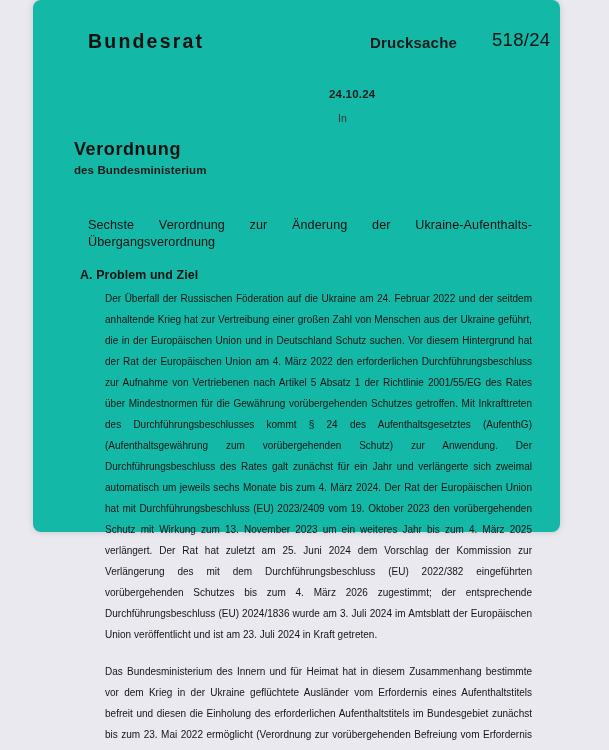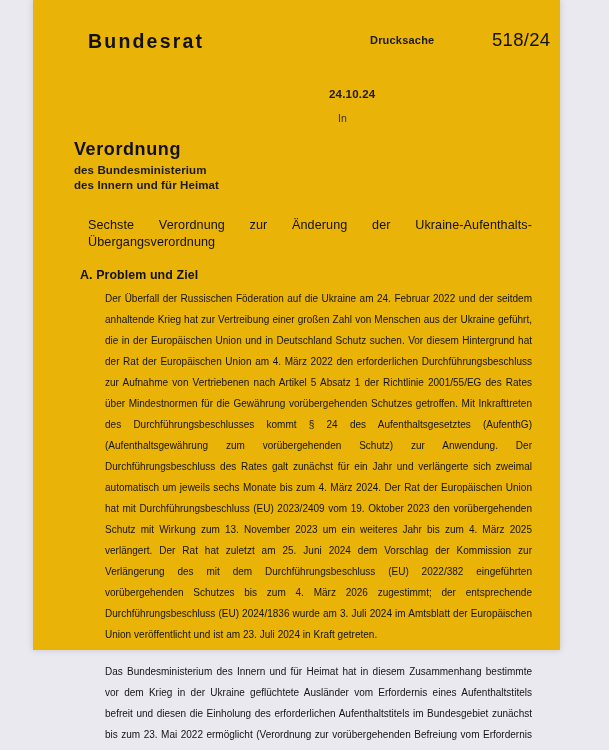--- a/index.html
+++ b/index.html
@@ -14,23 +14,24 @@
     font-family: "Liberation Sans", sans-serif;
     -webkit-font-smoothing: antialiased;
   }
 
   
   .page {
     position: absolute;
     left: 33px;
     top: 0;
     width: 527px;
-    height: 650px;
-    background: #eab308;
+    height: 532px;
+    background: #14b8a6;
     box-shadow: 0 0 6px rgba(70,70,110,0.22);
+    border-radius: 8px;
   }
 
   .page-inner {
     position: absolute;
     left: 0;
     top: 0;
     width: 527px;
     height: 750px;
   }
 
@@ -49,21 +50,21 @@
     font-size: 19.5px;
     font-weight: bold;
     letter-spacing: 2.2px;
     color: #111;
     line-height: 24px;
   }
   .drucksache-label {
     position: absolute;
     left: 282px;
     top: 5px;
-    font-size: 11px;
+    font-size: 15px;
     font-weight: bold;
     color: #1a1a1a;
     letter-spacing: 0.2px;
   }
   .drucksache-number {
     position: absolute;
     left: 404px;
     top: 0px;
     font-size: 18.5px;
     font-weight: normal;
@@ -168,21 +169,20 @@
       <div class="drucksache-number">518/24</div>
     </div>
 
     <div class="doc-date">24.10.24</div>
     <div class="doc-origin">In</div>
 
     <div class="title-block">
       <div class="title-main">Verordnung</div>
       <div class="title-sub">
         <div>des Bundesministerium</div>
-        <div>des Innern und für Heimat</div>
       </div>
     </div>
 
     <div class="reg-heading">Sechste Verordnung zur Änderung der Ukraine-Aufenthalts-Übergangsverordnung</div>
 
     <div class="section-heading">A. Problem und Ziel</div>
 
     <div class="body-area">
       <p class="body-para">Der Überfall der Russischen Föderation auf die Ukraine am 24. Februar 2022 und der seitdem anhaltende Krieg hat zur Vertreibung einer großen Zahl von Menschen aus der Ukraine geführt, die in der Europäischen Union und in Deutschland Schutz suchen. Vor diesem Hintergrund hat der Rat der Europäischen Union am 4. März 2022 den erforderlichen Durchführungsbeschluss zur Aufnahme von Vertriebenen nach Artikel 5 Absatz 1 der Richtlinie 2001/55/EG des Rates über Mindestnormen für die Gewährung vorübergehenden Schutzes getroffen. Mit Inkrafttreten des Durchführungsbeschlusses kommt § 24 des Aufenthaltsgesetztes (AufenthG) (Aufenthaltsgewährung zum vorübergehenden Schutz) zur Anwendung. Der Durchführungsbeschluss des Rates galt zunächst für ein Jahr und verlängerte sich zweimal automatisch um jeweils sechs Monate bis zum 4. März 2024. Der Rat der Europäischen Union hat mit Durchführungsbeschluss (EU) 2023/2409 vom 19. Oktober 2023 den vorübergehenden Schutz mit Wirkung zum 13. November 2023 um ein weiteres Jahr bis zum 4. März 2025 verlängert. Der Rat hat zuletzt am 25. Juni 2024 dem Vorschlag der Kommission zur Verlängerung des mit dem Durchführungsbeschluss (EU) 2022/382 eingeführten vorübergehenden Schutzes bis zum 4. März 2026 zugestimmt; der entsprechende Durchführungsbeschluss (EU) 2024/1836 wurde am 3. Juli 2024 im Amtsblatt der Europäischen Union veröffentlicht und ist am 23. Juli 2024 in Kraft getreten.</p>
       <p class="body-para">Das Bundesministerium des Innern und für Heimat hat in diesem Zusammenhang bestimmte vor dem Krieg in der Ukraine geflüchtete Ausländer vom Erfordernis eines Aufenthaltstitels befreit und diesen die Einholung des erforderlichen Aufenthaltstitels im Bundesgebiet zunächst bis zum 23. Mai 2022 ermöglicht (Verordnung zur vorübergehenden Befreiung vom Erfordernis eines Aufenthaltstitels von anlässlich des Krieges in der Ukraine eingereisten Personen; Ukraine-Aufenthalts-Übergangsverordnung – UkraineAufenthÜV, BAnz AT 08.03.2022 V1). Diese Regelungen hat das Bundesministerium des Innern und für Heimat mit der Ersten Verordnung zur Änderung der Ukraine-Aufenthalts-Übergangsverordnung vom 26. April 2022 (BAnz AT 03.05.2022 V1) bis zum 31. August 2022 verlängert. Mit der Zweiten Verordnung zur Änderung der Ukraine-Aufenthalts-Übergangsverordnung vom 24. August 2022 (BAnz AT 26.08.2022 V1) wurden die Regelungen vor dem Hintergrund des weiter anhaltenden Kriegsgeschehens und der damit verbundenen, jedoch weniger umfangreichen Fluchtbewegungen in angepasster Fassung bis zum 28. Februar 2023 verlängert. Diese Regelungen hat das Bundesministerium des Innern und für Heimat mit der Dritten Verordnung zur Änderung der Ukraine-Aufenthalts-Übergangsverordnung vom 28. November 2022 (BAnz AT 30.11.2022 V1) bis zum 29. August 2023 verlängert. Der umfasste Personenkreis wurde für Einreisen bis</p>

